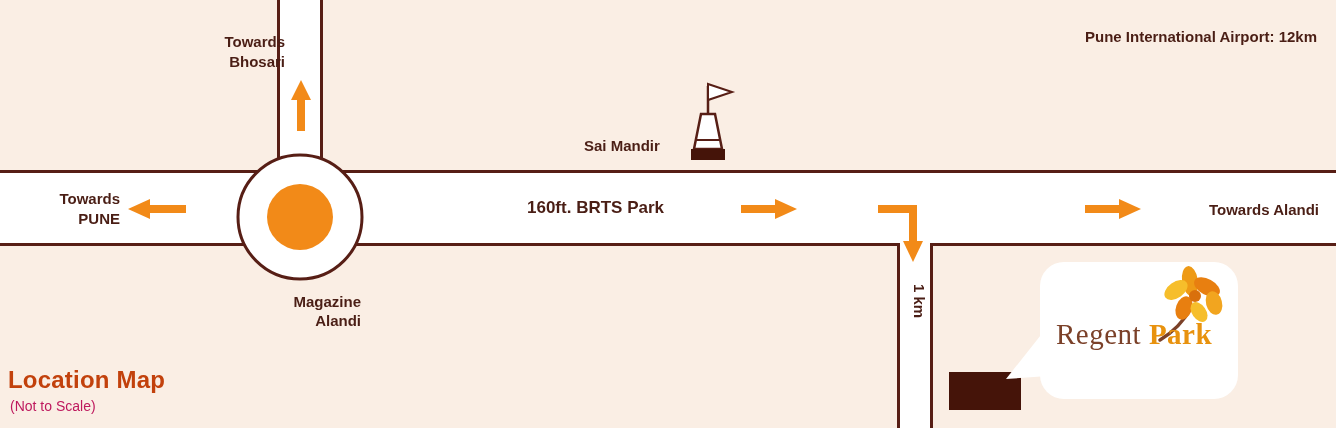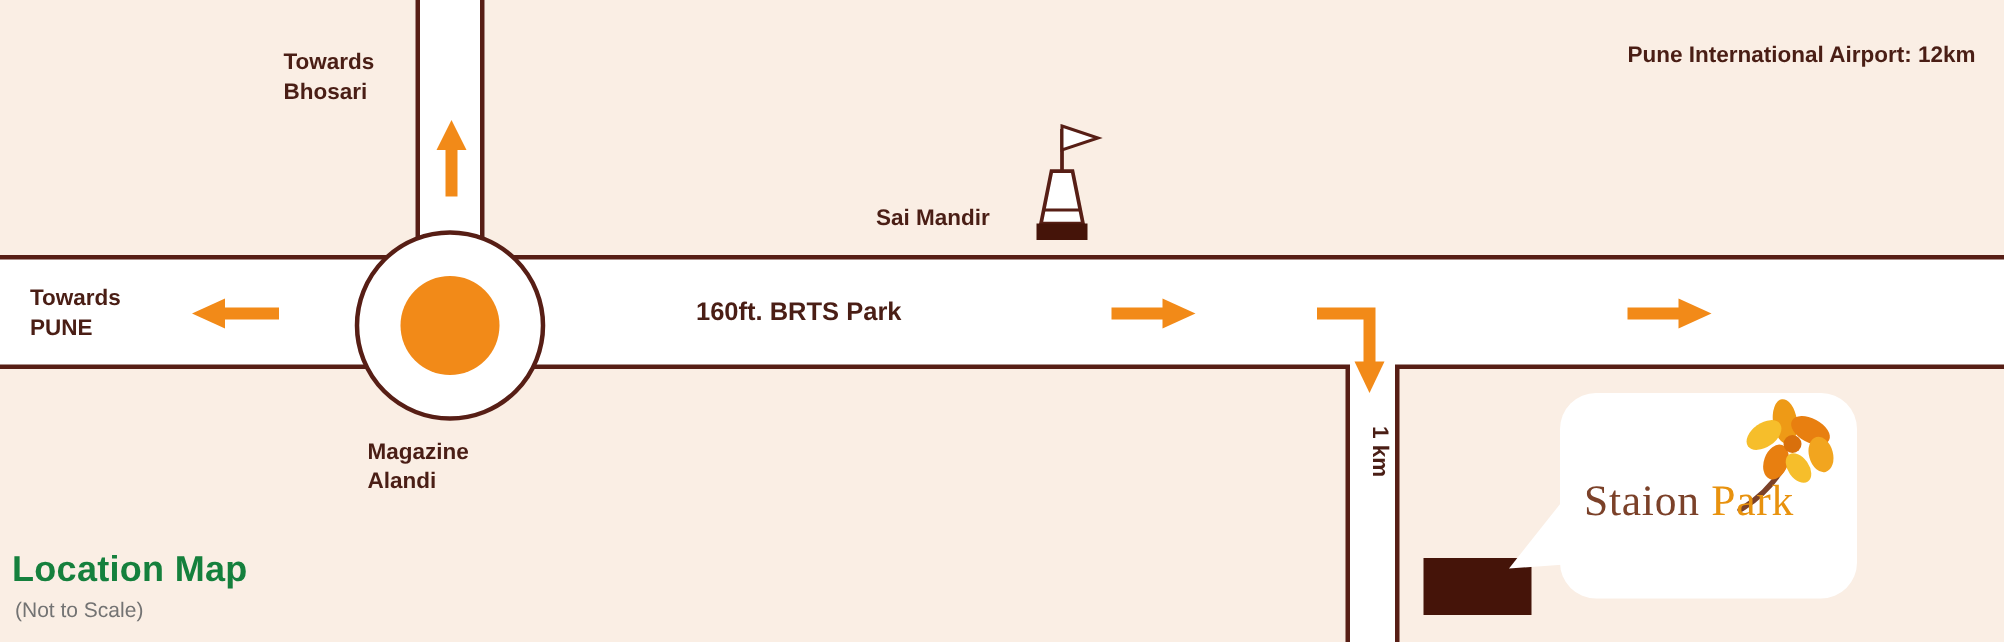--- a/index.html
+++ b/index.html
@@ -8,41 +8,41 @@
     position:relative; width:1336px; height:428px;
     background:#FAEEE4; overflow:hidden;
     font-family:"Liberation Sans", sans-serif;
   }
   svg.layer { position:absolute; left:0; top:0; }
   .lbl {
     position:absolute; font-weight:700; color:#4A1E15;
     font-size:15px; line-height:20px;
     font-family:"Liberation Sans", sans-serif;
   }
-  .center { text-align:left; }
+  .center { text-align:right; }
   .right  { }
   .nowrap { white-space:nowrap; }
   .brts   { font-size:17px; }
   .rot90  { transform:rotate(90deg); transform-origin:0 0; }
   .title {
     position:absolute; left:8px; top:366px;
-    font-size:24px; font-weight:700; color:#15803d; letter-spacing:.2px;
+    font-size:24px; font-weight:700; color:#c2410c; letter-spacing:.2px;
   }
   .subtitle {
     position:absolute; left:10px; top:398px;
-    font-size:14px; font-weight:400; color:#737373;
+    font-size:14px; font-weight:400; color:#be185d;
   }
   .distances { position:absolute; right:19px; top:27px; text-align:right; }
   .logo {
     position:absolute; left:1056px; top:318px; width:172px;
     color:#7B4129; font-family:"Liberation Serif", serif;
   }
   .logo .the  { font-size:13px; margin-left:12px; line-height:15px; }
   .logo .line { font-size:29px; line-height:33px; letter-spacing:.5px; }
-  .logo .park { color:#E8920E; }
+  .logo .park { color:#E8920E;font-weight:bold; }
 </style>
 </head>
 <body>
 
 <div class="map">
 
   <svg class="layer" width="1336" height="428" viewBox="0 0 1336 428">
 
     <g>
       <rect x="0" y="170" width="1336" height="76" fill="#FFFFFF"></rect>
@@ -112,34 +112,35 @@
       <circle cx="1195" cy="296" r="6" fill="#D9700C"></circle>
     </g>
   </svg>
 
   <div class="lbl center" style="left:189px; top:32px; width:96px;">Towards Bhosari</div>
 
   <div class="lbl center" style="left:20px; top:189px; width:100px;">Towards PUNE</div>
 
   <div class="lbl center nowrap brts" style="left:464px; top:198px; width:200px;">160ft. BRTS Park</div>
 
+  <div class="lbl center nowrap" style="left:1177px; top:200px; width:142px;">Towards Alandi</div>
 
   <div class="lbl right nowrap" style="left:584px; top:136px; width:100px;">Sai Mandir</div>
 
   <div class="lbl center" style="left:245px; top:292px; width:116px; line-height:19px;">Magazine Alandi</div>
 
   <div class="lbl nowrap rot90" style="left:929px; top:284px;">1 km</div>
 
   <div class="distances">
     <div class="lbl nowrap" style="position:static;">Pune International Airport: 12km</div>
   </div>
 
   <div class="title">Location Map</div>
   <div class="subtitle">(Not to Scale)</div>
 
   <div class="logo">
     <div class="line">
-      <span>Staion</span>
+      <span>Regent</span>
       <span class="park">Park</span>
     </div>
   </div>
 
 </div>
 
 </body></html>

